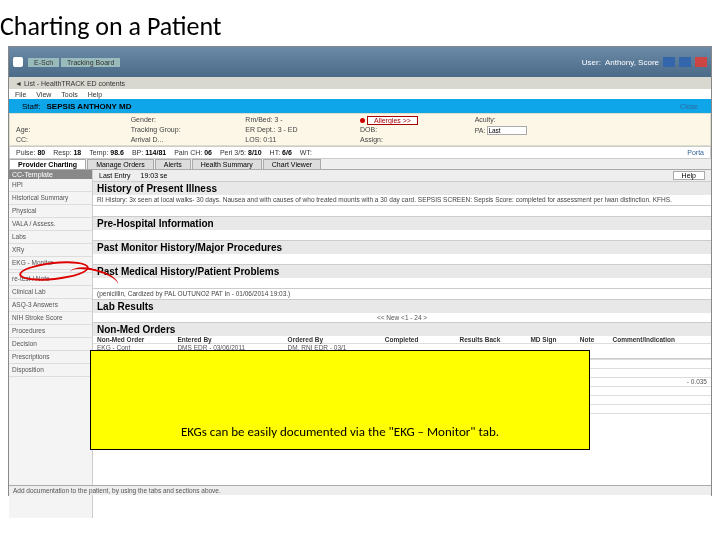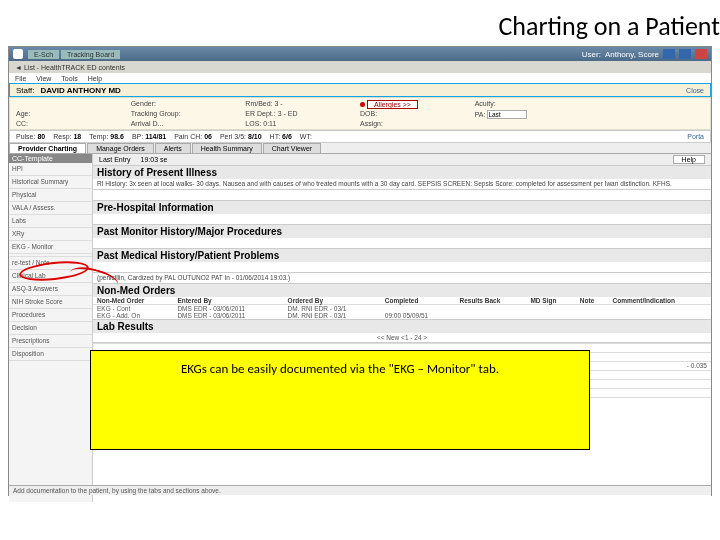--- a/index.html
+++ b/index.html
@@ -1,27 +1,27 @@
 <!DOCTYPE html>
 <html><head>
 <meta charset="utf-8">
 <style>
 * { box-sizing: border-box; margin: 0; padding: 0; }
 body { font-family: Arial, sans-serif; font-size: 8px; background: #fff; width: 720px; height: 540px; position: relative; }
-.slide-title { font-size: 26px; font-weight: 400; text-align: right; padding: 10px 0 4px; font-family: Calibri, Arial, sans-serif; }
+.slide-title { font-size: 26px; font-weight: 400; text-align: left; padding: 10px 0 4px; font-family: Calibri, Arial, sans-serif; }
 .app-window { border: 1px solid #888; margin: 0 8px; height: 450px; position: relative; background: #eee; }
-.titlebar { background: linear-gradient(#6a8aa8, #4a6a88); height: 14px; display: flex; align-items: center; padding: 0 4px; color: #fff; font-size: 8px; }
+.titlebar { background: linear-gradient(#6a8aa8, #4a6a88); height: 30px; display: flex; align-items: center; padding: 0 4px; color: #fff; font-size: 8px; }
 .tb-icon { width: 10px; height: 10px; background: #fff; border-radius: 2px; margin-right: 3px; }
 .tb-tab { background: #9bb; padding: 1px 6px; margin-left: 2px; font-size: 7px; color: #333; }
 .tb-right { margin-left: auto; display: flex; align-items: center; gap: 4px; }
 .tb-btn { width: 12px; height: 10px; background: #c44; }
 .tb-btn.blue { background: #36a; }
 .toolbar2 { background: #d8d8d0; height: 12px; display: flex; align-items: center; padding: 0 6px; font-size: 7px; color: #333; gap: 2px; }
 .menubar { background: #fff; height: 10px; display: flex; align-items: center; padding: 0 6px; font-size: 7px; gap: 10px; color: #333; }
-.staff-bar { background: #f7f0d8; border: 1px solid #0ea5e9; height: 14px; display: flex; align-items: center; padding: 0 6px; font-size: 8px; gap: 6px; }
+.staff-bar { background: #f7f0d8; border: 7px solid #0ea5e9; height: 14px; display: flex; align-items: center; padding: 0 6px; font-size: 8px; gap: 6px; }
 .staff-bar b { font-weight: bold; }
 .close-link { margin-left: auto; color: #369; font-size: 7px; }
 .patient-banner { background: #fdf7e8; border: 1px solid #ddc; padding: 2px 6px; display: grid; grid-template-columns: repeat(6, 1fr); font-size: 7px; row-gap: 1px; color: #444; }
 .pb-cell { white-space: nowrap; }
 .allergy-btn { background: #fff; border: 1px solid #a00; color: #a00; padding: 0 6px; font-size: 7px; display: inline-flex; align-items: center; gap: 2px; }
 .red-dot { width: 5px; height: 5px; background: #c00; border-radius: 50%; display: inline-block; }
 .vitals-bar { background: #fff; border: 1px solid #ccc; padding: 2px 6px; display: flex; gap: 8px; font-size: 7px; color: #333; flex-wrap: wrap; }
 .vitals-bar span b { color: #000; }
 .porta { color: #369; margin-left: auto; }
 .tabs-row { background: #eee; display: flex; font-size: 7px; border-bottom: 1px solid #aaa; }
@@ -36,21 +36,21 @@
 .main-panel { flex: 1; overflow: hidden; display: flex; flex-direction: column; }
 .mp-toolbar { background: #eee; padding: 1px 6px; display: flex; align-items: center; font-size: 7px; gap: 10px; border-bottom: 1px solid #ccc; }
 .help-btn { margin-left: auto; background: #fff; border: 1px solid #aaa; padding: 0 8px; font-size: 7px; }
 .section { border-bottom: 1px solid #ccc; }
 .section-head { background: #e8e8e8; font-weight: bold; padding: 1px 4px; font-size: 10px; }
 .section-body { padding: 1px 4px; font-size: 6.5px; color: #444; min-height: 10px; }
 .order-table { width: 100%; font-size: 6.5px; border-collapse: collapse; }
 .order-table th { text-align: left; font-weight: bold; padding: 0 4px; border-bottom: 1px solid #ddd; color: #333; }
 .order-table td { padding: 0 4px; color: #555; }
 .centered-small { text-align: center; font-size: 6.5px; color: #555; padding: 1px; }
-.callout { position: absolute; left: 90px; top: 350px; width: 500px; height: 100px; background: #ffff00; border: 1px solid #000; display: flex; align-items: flex-start; justify-content: center; font-size: 13px; font-family: Calibri, Arial, sans-serif; padding: 10px; text-align: center; }
+.callout { position: absolute; left: 90px; top: 350px; width: 500px; height: 100px; background: #ffff00; border: 1px solid #000; display: flex; align-items: flex-end; justify-content: center; font-size: 13px; font-family: Calibri, Arial, sans-serif; padding: 10px; text-align: center; }
 .statusbar { position: absolute; bottom: 0; left: 0; right: 0; height: 10px; background: #eee; border-top: 1px solid #aaa; font-size: 6.5px; padding: 0 4px; display: flex; align-items: center; color: #555; }
 input[type=text].inline { font-size: 6.5px; height: 9px; border: 1px solid #aaa; width: 40px; }
 .behind-row { background: #fff; border-top: 1px solid #ddd; padding: 0 4px; font-size: 6.5px; color: #555; height: 9px; display: flex; }
 .behind-row.right { justify-content: flex-end; }
 </style>
 </head>
 <body>
 
 <div class="slide-title">Charting on a Patient</div>
 
@@ -76,21 +76,21 @@
 
   <div class="menubar">
     <span>File</span>
     <span>View</span>
     <span>Tools</span>
     <span>Help</span>
   </div>
 
   <div class="staff-bar">
     <span>Staff:</span>
-    <b>DAVID ANTHONY MD</b>
+    <b>SEPSIS ANTHONY MD</b>
     <span class="close-link">Close</span>
   </div>
 
   <div class="patient-banner">
     <div class="pb-cell"></div>
     <div class="pb-cell"><span>Gender:</span></div>
     <div class="pb-cell"><span>Rm/Bed:</span> <span>3 -</span></div>
     <div class="pb-cell"><span class="red-dot"></span> <span class="allergy-btn">Allergies &gt;&gt;</span></div>
     <div class="pb-cell"><span>Acuity:</span></div>
     <div class="pb-cell"></div>
@@ -174,20 +174,24 @@
       <div class="section">
         <div class="section-head">Past Monitor History/Major Procedures</div>
         <div class="section-body"></div>
       </div>
       <div class="section">
         <div class="section-head">Past Medical History/Patient Problems</div>
         <div class="section-body"></div>
       </div>
       <div class="section">
         <div class="section-body">(penicillin, Cardized by PAL OUTUNO2 PAT In - 01/06/2014 19:03.)</div>
+      </div>
+      <div class="section">
+        <div class="section-head">Lab Results</div>
+        <div class="centered-small">&lt;&lt; New &lt;1 - 24 &gt;</div>
       </div>
       <div class="section">
         <div class="section-head">Non-Med Orders</div>
         <table class="order-table">
           <tbody>
               <tr>
             <th>Non-Med Order</th>
             <th>Entered By</th>
             <th>Ordered By</th>
             <th>Completed</th>
@@ -212,24 +216,20 @@
             <td>DM. RNI EDR - 03/1</td>
             <td>09:00 05/09/51</td>
             <td></td>
                 <td></td>
                 <td></td>
                 <td></td>
           </tr>
         </tbody>
           </table>
       </div>
-      <div class="section">
-        <div class="section-head">Lab Results</div>
-        <div class="centered-small">&lt;&lt; New &lt;1 - 24 &gt;</div>
-      </div>
       <div class="behind-row"></div>
       <div class="behind-row"></div>
       <div class="behind-row right">
           <span>- 0.035</span>
         </div>
       <div class="behind-row"></div>
       <div class="behind-row"></div>
       <div class="behind-row"></div>
       <div class="behind-row"></div>
     </div>

